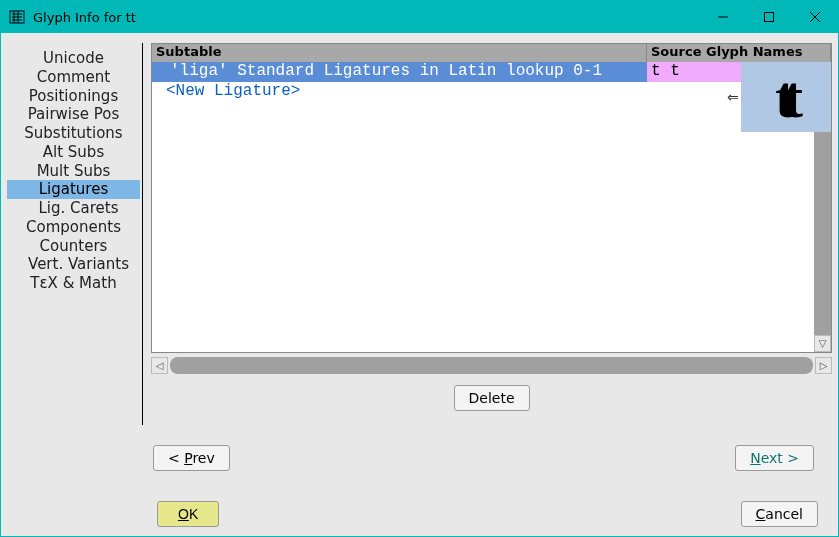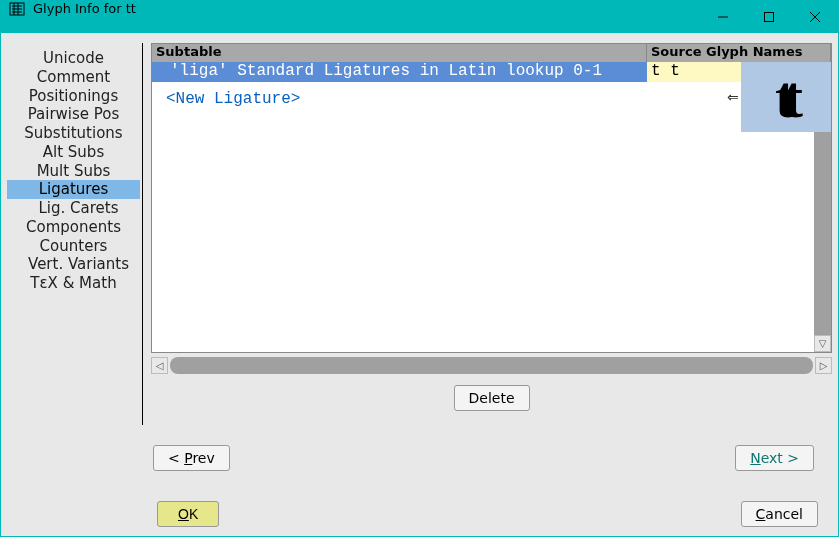--- a/index.html
+++ b/index.html
@@ -17,21 +17,21 @@
     height: 537px;
     background: #e8e8e8;
     border: 1px solid #00b8b8;
     display: flex;
     flex-direction: column;
   }
   .titlebar {
     height: 32px;
     background: #00b8b8;
     display: flex;
-    align-items: flex-start;
+    align-items: center;
     padding-left: 8px;
     color: #000;
     font-size: 13px;
   }
   .titlebar .app-icon {
     width: 16px; height: 16px;
     margin-right: 8px;
     display: inline-flex;
     align-items: center; justify-content: center;
   }
@@ -120,28 +120,28 @@
   .row { display: flex; height: 20px; }
   .row.selected { background: #5a8dd6; color: #fff; }
   .row .cell {
     padding: 0 4px;
     white-space: nowrap;
     overflow: hidden;
   }
   .row .cell.sub { flex: 0 0 495px; padding-left: 18px; }
   .row .cell.src { flex: 1; }
   .row.selected .cell.src {
-    background: #fef9c3;
+    background: #f0abfc;
     color: #000;
   }
   .newlig {
     color: #0a60c0;
     font-family: "Courier New", monospace;
     font-size: 16px;
-    padding: 8px 14px;
+    padding: 0 14px;
   }
 
   .vscroll {
     position: absolute;
     right: 0; top: 18px; bottom: 0;
     width: 17px;
     background: #d4d4d4;
     display: flex;
     flex-direction: column;
   }

